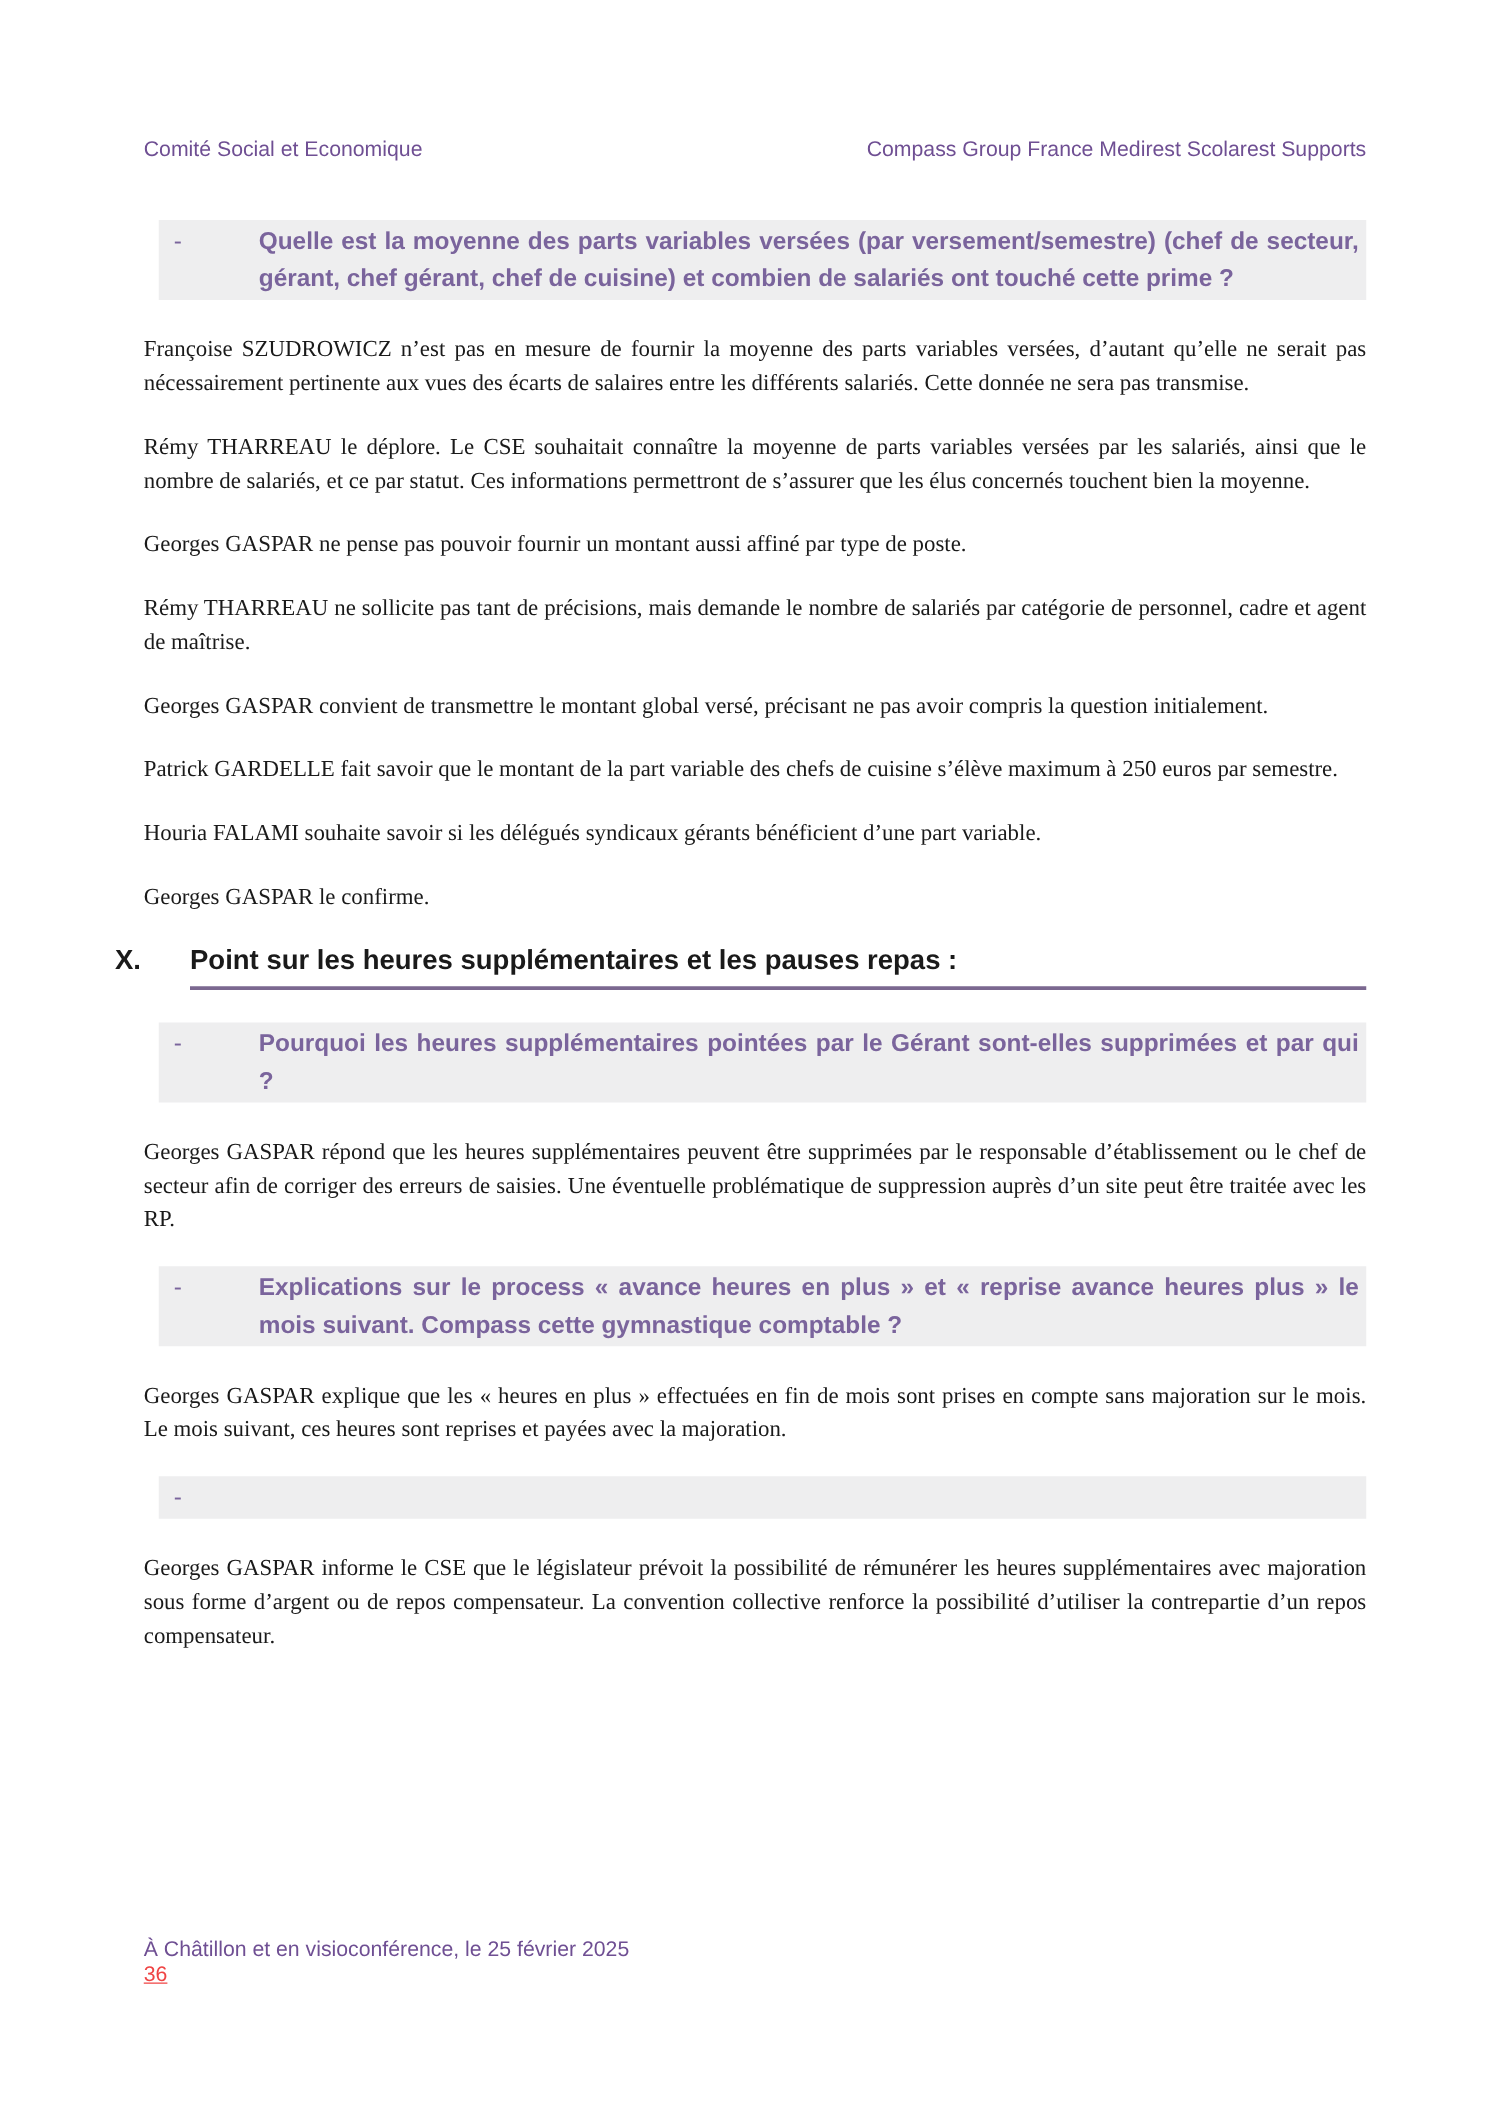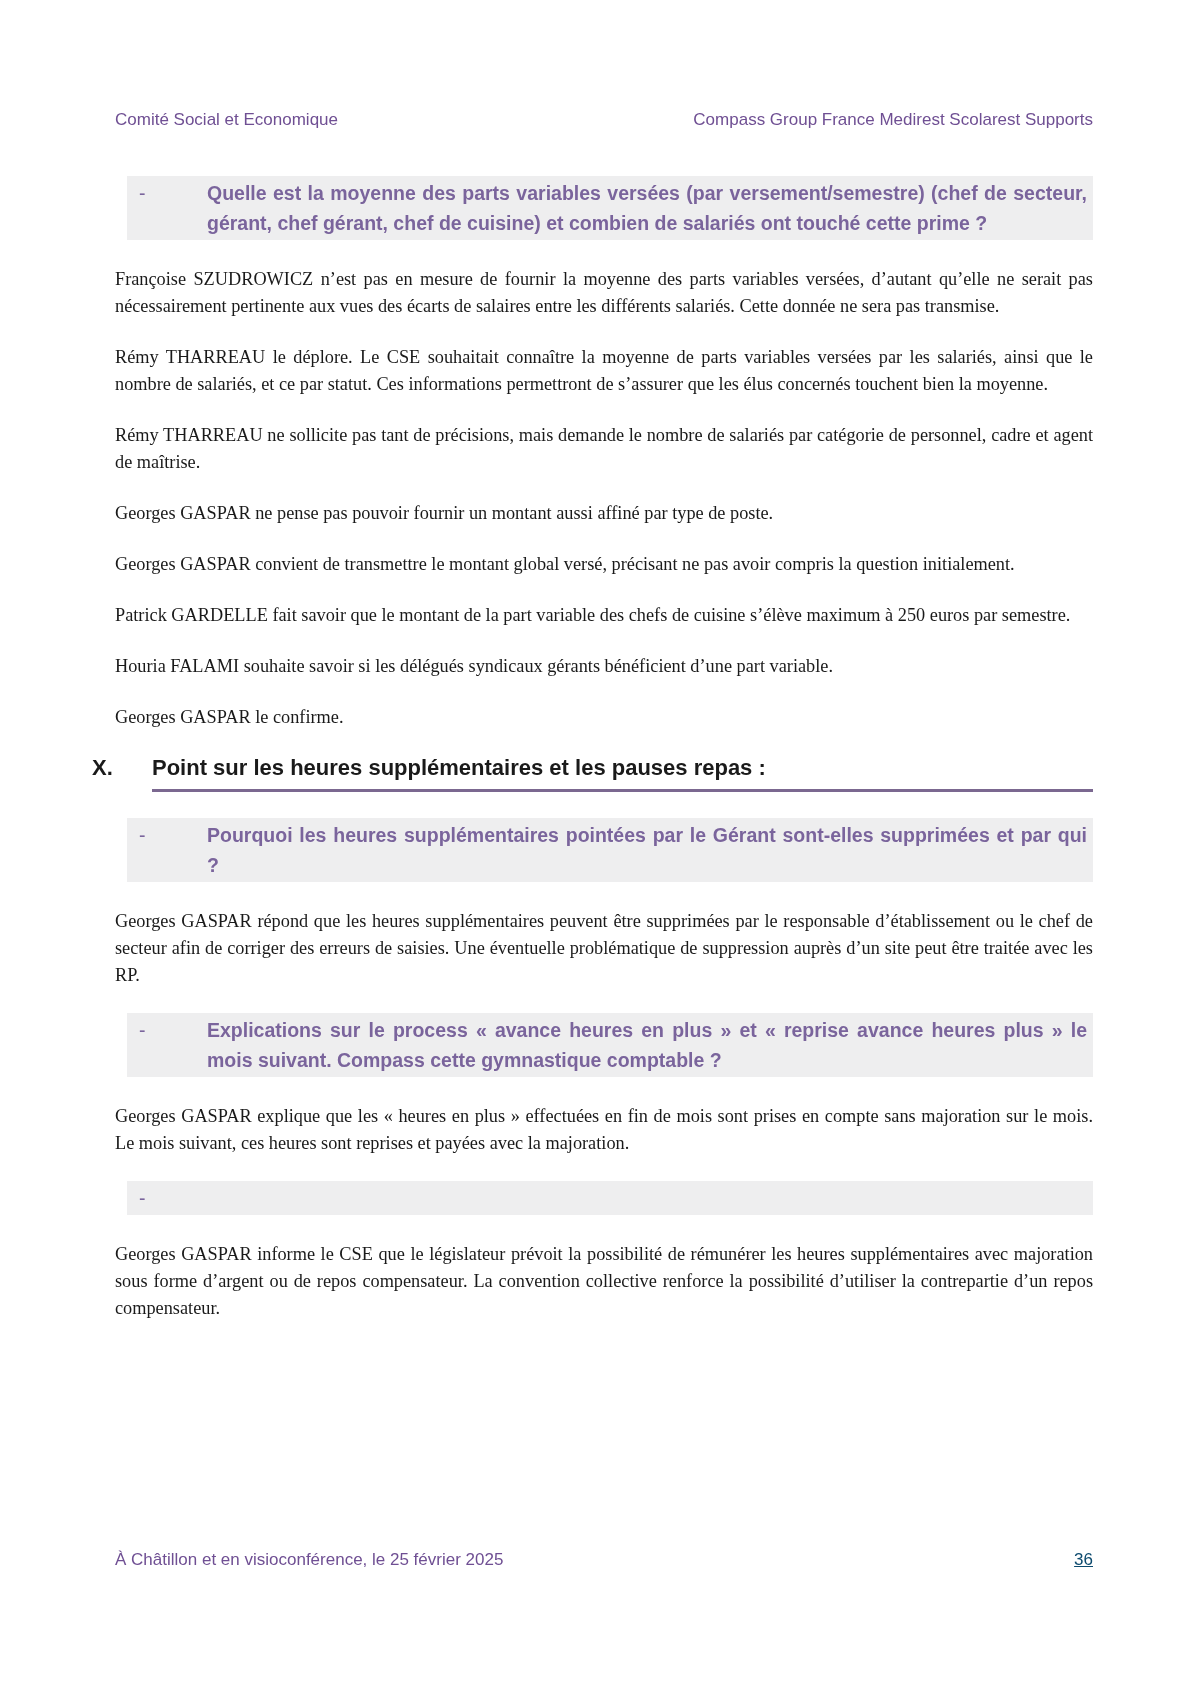--- a/index.html
+++ b/index.html
@@ -7,41 +7,41 @@
     .page { position: absolute; left: 0; top: 0; width: 1200px; height: 1696px; }
     .hdr { position: absolute; top: 110px; left: 115px; right: 107px; display: flex; justify-content: space-between; font-size: 17px; color: #6f4f93; }
     .content { position: absolute; left: 115px; top: 176px; width: 978px; }
     .q { background: #eeeeef; display: flex; color: #7a649c; font-weight: bold; font-size: 19.5px; line-height: 30px; padding: 2px 6px 2px 12px; margin-left: 12px; margin-bottom: 26px; text-align: justify; }
     .q .dash { width: 68px; flex: 0 0 68px; font-weight: normal; }
     .q .qt { flex: 1; }
     p.para { margin: 0 0 24px 0; font-size: 18.3px; line-height: 27px; text-align: justify; font-family: Liberation Serif, serif; }
     .h2 { display: flex; align-items: baseline; font-weight: bold; font-size: 22px; margin: 4px 0 0 -23px; }
     .h2 .num { width: 60px; flex: 0 0 60px; }
     .h2rule { height: 3px; background: #7b6890; margin: 8px 0 26px 37px; }
-    .ftr { position: absolute; top: 1550px; left: 115px; right: 107px; display: flex; justify-content: space-between; font-size: 17px; color: #6f4f93; }
-    .ftr .pn { color: #0c4a6e; text-decoration: underline; }
+    .ftr { position: absolute; top: 1550px; left: 115px; right: 107px; display: flex; justify-content: space-between; font-size: 17px; color: #6f4f93; flex-direction: column; }
+    .ftr .pn { color: #ef4444; text-decoration: underline; }
   </style>
 </head>
 <body>
 
 <div class="page">
   <div class="hdr">
     <span>Comité Social et Economique</span>
     <span>Compass Group France Medirest Scolarest Supports</span>
   </div>
 
   <div class="content">
     <div class="q">
       <span class="dash">-</span>
       <span class="qt">Quelle est la moyenne des parts variables versées (par versement/semestre) (chef de secteur, gérant, chef gérant, chef de cuisine) et combien de salariés ont touché cette prime ?</span>
     </div>
     <p class="para">Françoise SZUDROWICZ n’est pas en mesure de fournir la moyenne des parts variables versées, d’autant qu’elle ne serait pas nécessairement pertinente aux vues des écarts de salaires entre les différents salariés. Cette donnée ne sera pas transmise.</p>
     <p class="para">Rémy THARREAU le déplore. Le CSE souhaitait connaître la moyenne de parts variables versées par les salariés, ainsi que le nombre de salariés, et ce par statut. Ces informations permettront de s’assurer que les élus concernés touchent bien la moyenne.</p>
+    <p class="para">Georges GASPAR ne pense pas pouvoir fournir un montant aussi affiné par type de poste.</p>
     <p class="para">Rémy THARREAU ne sollicite pas tant de précisions, mais demande le nombre de salariés par catégorie de personnel, cadre et agent de maîtrise.</p>
-    <p class="para">Georges GASPAR ne pense pas pouvoir fournir un montant aussi affiné par type de poste.</p>
     <p class="para">Georges GASPAR convient de transmettre le montant global versé, précisant ne pas avoir compris la question initialement.</p>
     <p class="para">Patrick GARDELLE fait savoir que le montant de la part variable des chefs de cuisine s’élève maximum à 250 euros par semestre.</p>
     <p class="para">Houria FALAMI souhaite savoir si les délégués syndicaux gérants bénéficient d’une part variable.</p>
     <p class="para">Georges GASPAR le confirme.</p>
 
     <div class="h2">
       <span class="num">X.</span>
       <span>Point sur les heures supplémentaires et les pauses repas :</span>
     </div>
     <div class="h2rule"></div>

